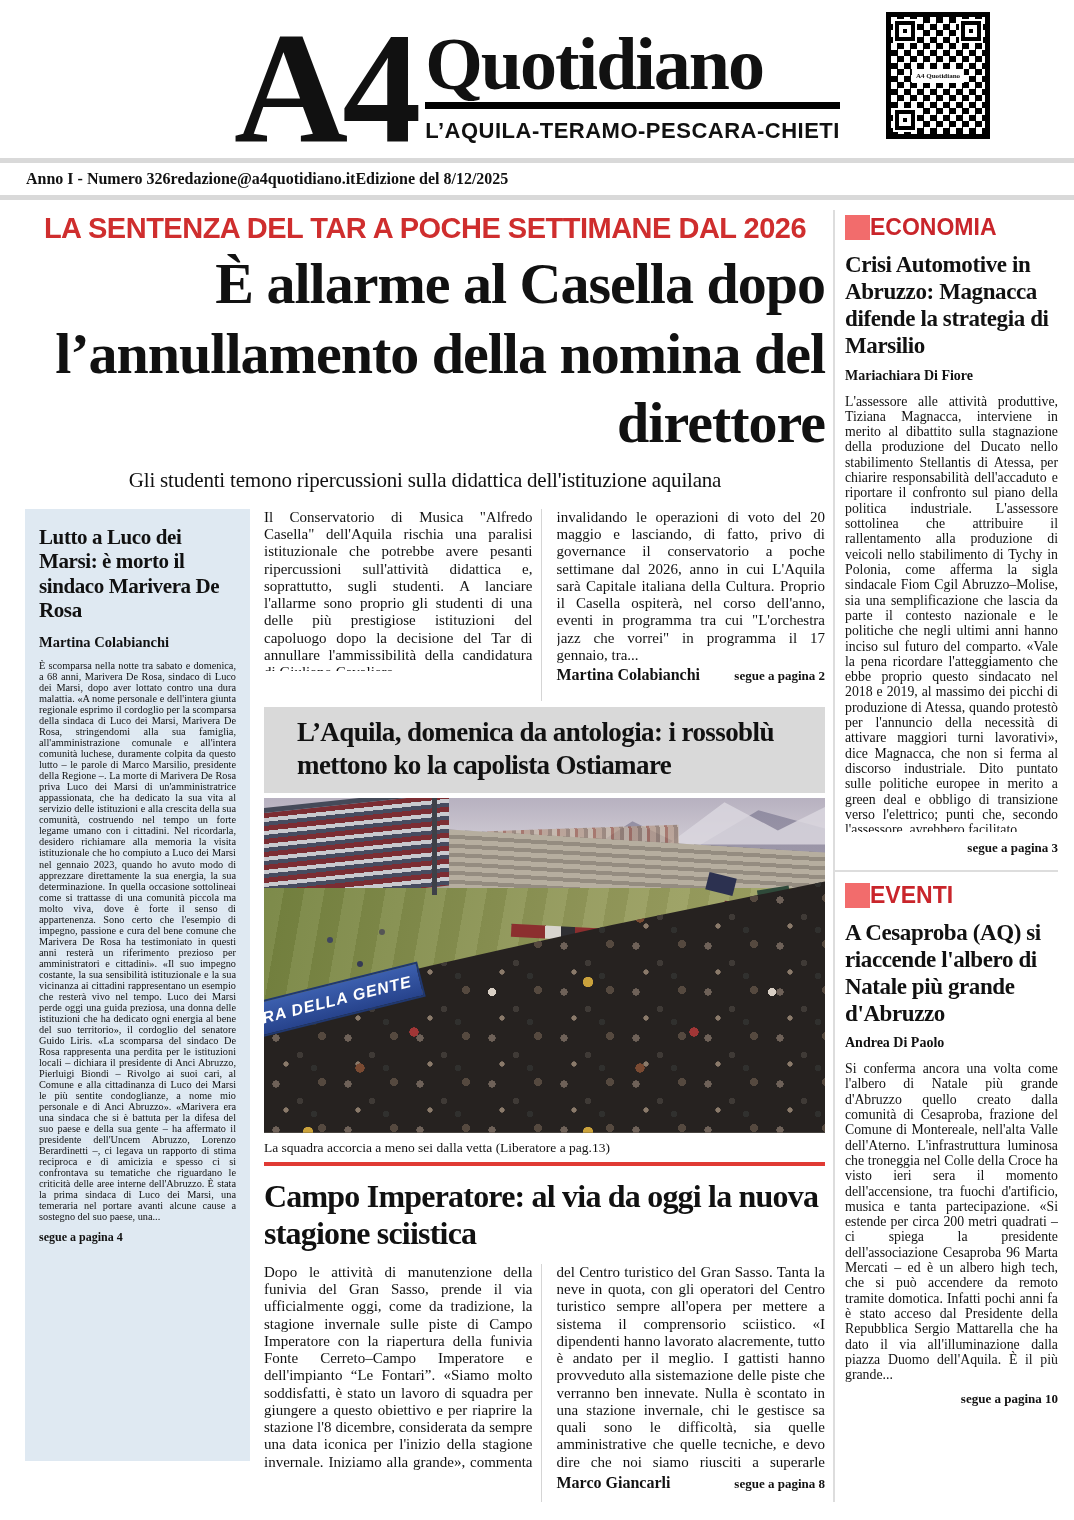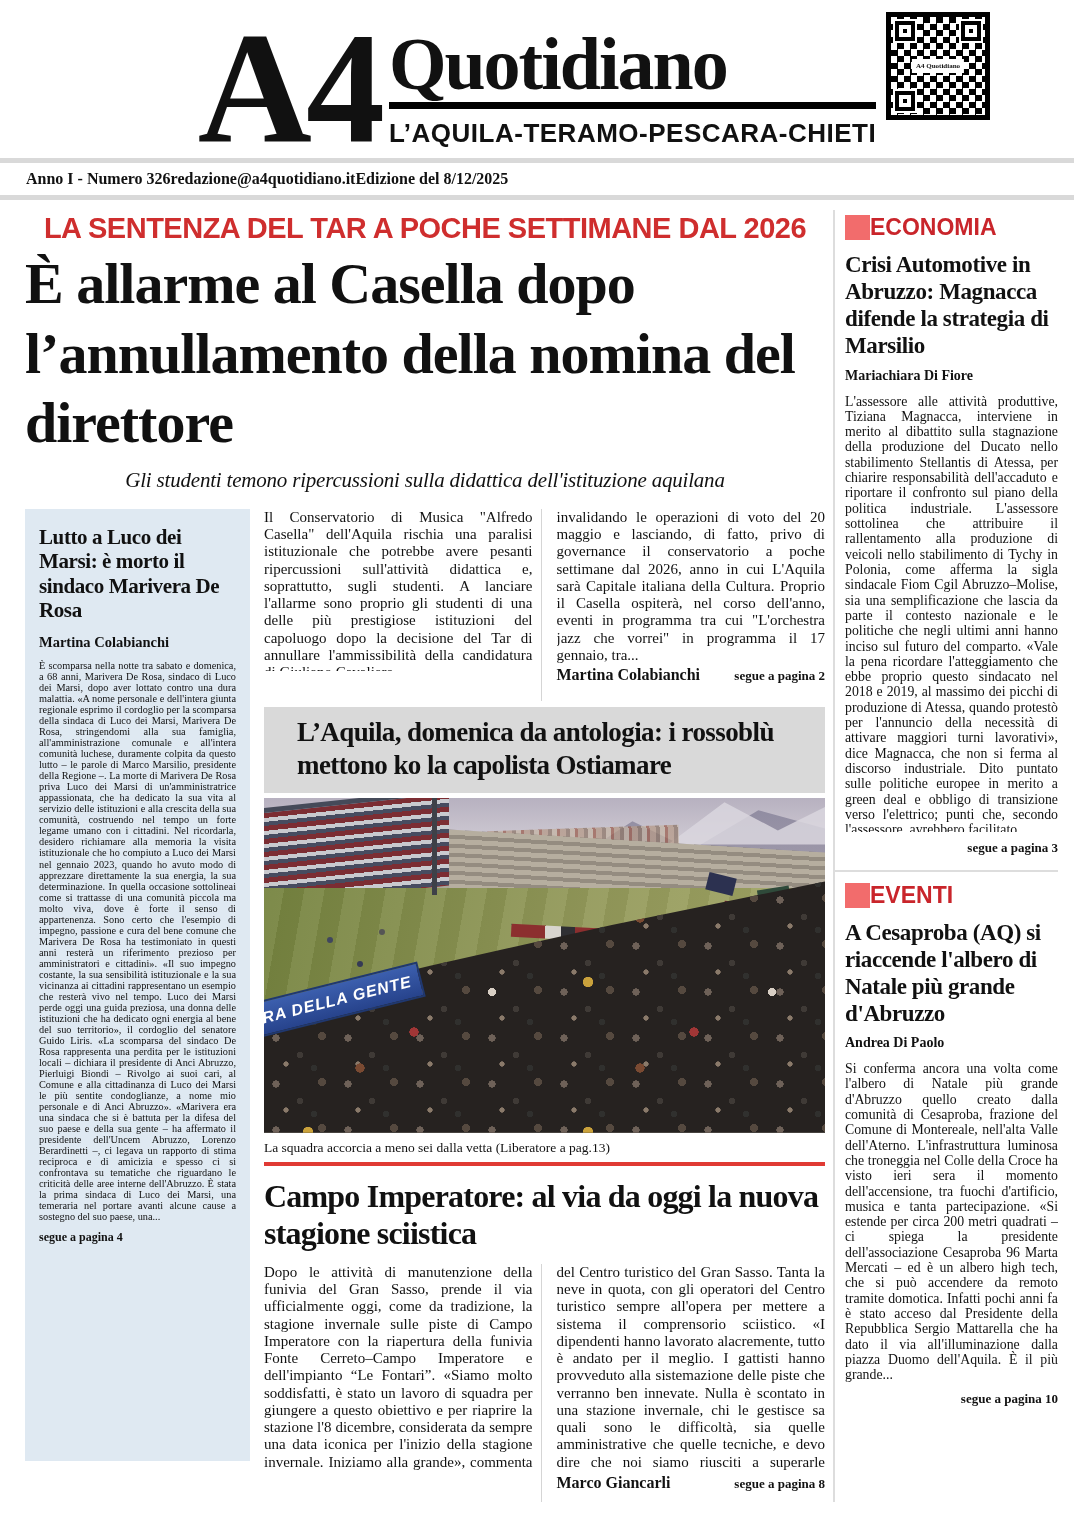--- a/index.html
+++ b/index.html
@@ -8,44 +8,44 @@
     width:1074px; height:1520px; position:relative; overflow:hidden;
     font-family:"Liberation Serif", serif; color:#111;
   }
   
   .masthead { position:relative; height:148px; padding-top:24px; }
   .mast-center { display:flex; justify-content:center; align-items:flex-start; gap:10px; }
   .logo-a4 { font-family:"Liberation Serif",serif; font-size:158px; line-height:0.82; font-weight:600; letter-spacing:-6px; }
   .logo-right { display:flex; flex-direction:column; padding-top:6px; }
   .logo-name { font-family:"Liberation Serif",serif; font-weight:700; font-size:74px; line-height:0.92; letter-spacing:-2px; }
   .logo-rule { height:7px; background:#000; margin-top:4px; width:100%; }
-  .logo-sub { font-family:"Liberation Sans",sans-serif; font-weight:700; font-size:26px; letter-spacing:0.5px; margin-top:9px; }
-  
-  .qr { position:absolute; top:12px; right:84px; width:104px; height:108px; border:5px solid #000; background:
+  .logo-sub { font-family:"Liberation Sans",sans-serif; font-weight:700; font-size:22px; letter-spacing:0.5px; margin-top:9px; }
+  
+  .qr { position:absolute; top:12px; right:84px; width:104px; height:127px; border:5px solid #000; background:
         repeating-conic-gradient(#000 0% 25%, #fff 0% 50%); background-size:13px 13px; }
   .qr .finder { position:absolute; width:24px; height:24px; background:#fff; border:1px solid #fff; }
   .qr .finder::before { content:""; position:absolute; inset:1px; border:4px solid #000; }
   .qr .finder::after { content:""; position:absolute; inset:9px; background:#000; }
   .qr .f-tl { top:2px; left:2px; } .qr .f-tr { top:2px; right:2px; } .qr .f-bl { bottom:2px; left:2px; }
   .qr .qr-center { position:absolute; top:50%; left:50%; transform:translate(-50%,-50%); background:#fff;
         font-family:"Liberation Serif",serif; font-weight:700; font-size:7px; padding:3px 4px; white-space:nowrap; }
   
   .infobar { margin-top:10px; }
   .gray-bar { height:5px; background:#d9d9d9; }
   .info-row { display:flex; align-items:center; padding:7px 26px 7px 26px; }
   .info-row span { font-weight:700; font-size:16px; }
   
   .page-grid { display:flex; padding:10px 12px 0 25px; }
   .main-col { width:800px; }
   .sidebar { width:225px; margin-left:8px; border-left:2px solid #ddd; padding-left:10px; }
   
   .kicker { font-family:"Liberation Sans",sans-serif; font-weight:700; font-size:29px; color:#cf2e2e;
             text-align:center; letter-spacing:-0.5px; margin-top:2px; }
-  .headline { font-size:58px; font-weight:700; text-align:left; line-height:1.2; letter-spacing:-1px; margin-top:4px; }
-  .subhead { font-size:21px; text-align:center; margin-top:10px; letter-spacing:-0.2px;font-style:italic; }
+  .headline { font-size:58px; font-weight:700; text-align:right; line-height:1.2; letter-spacing:-1px; margin-top:4px; }
+  .subhead { font-size:21px; text-align:center; margin-top:10px; letter-spacing:-0.2px; }
   .lead-row { display:flex; gap:14px; margin-top:16px; }
   
   .left-box { width:225px; min-width:225px; height:952px; background:#dfe9f2; padding:16px 14px; }
   .left-box h3 { font-size:21px; line-height:1.16; letter-spacing:-0.4px; font-weight:700; }
   .left-box .author { font-size:14.5px; font-weight:700; margin-top:12px; }
   .left-box .body { font-size:10.3px; line-height:1.07; text-align:justify; margin-top:9px; max-height:700px; overflow:hidden; }
   .left-box .segue { font-size:12px; font-weight:700; text-align:left; margin-top:8px; }
   
   .center-area { flex:1; min-width:0; }
   .two-col { display:flex; gap:16px; }

